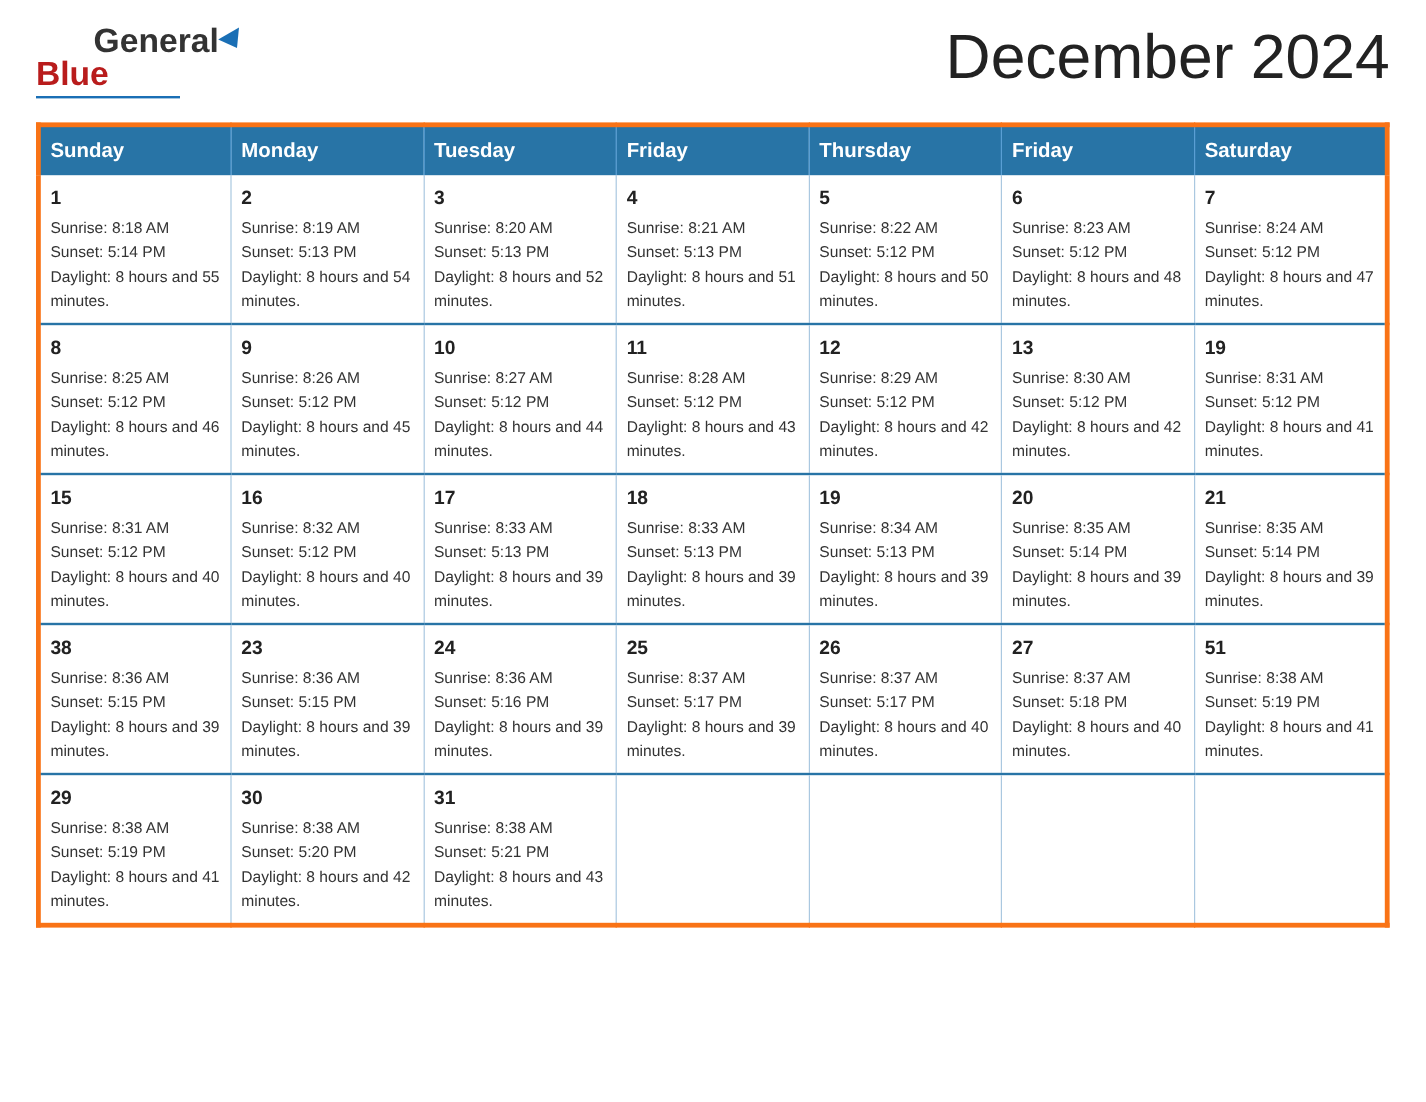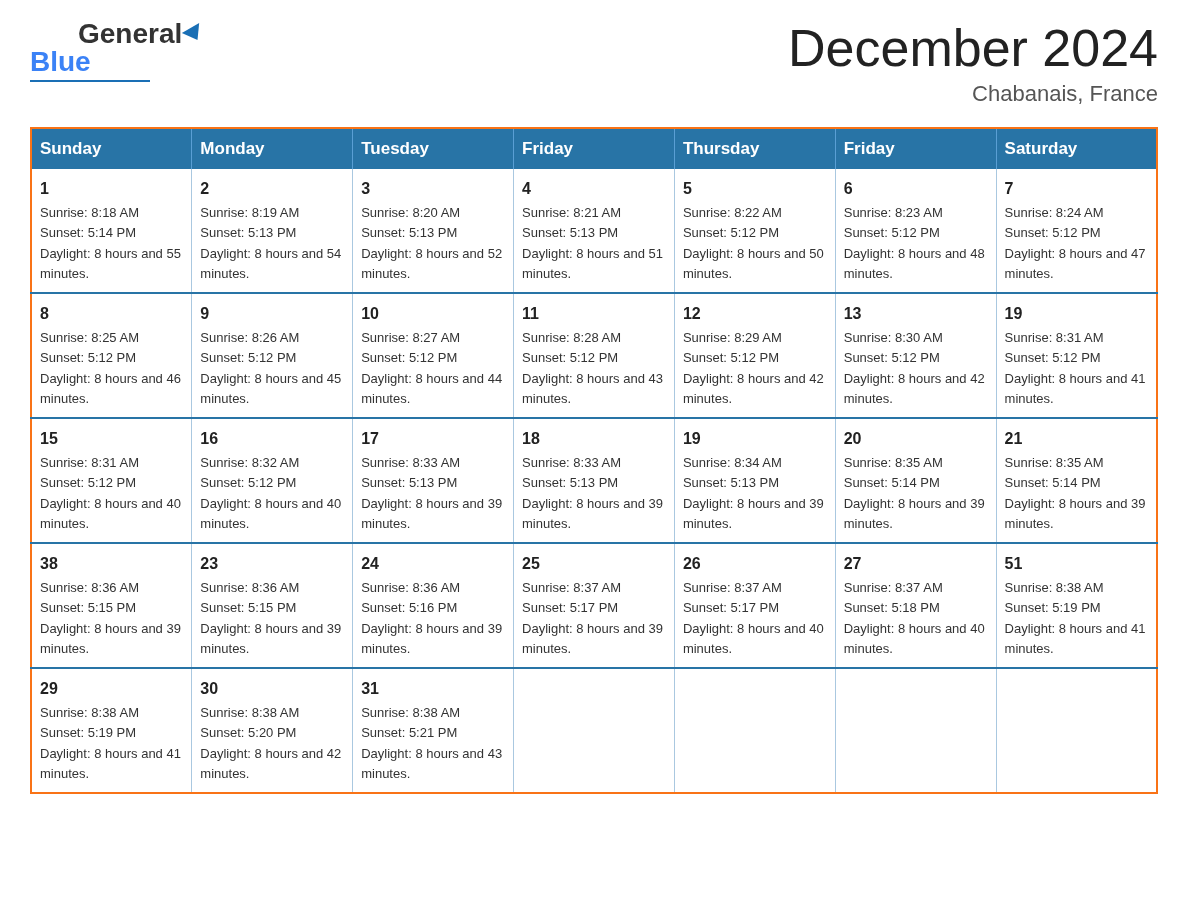--- a/index.html
+++ b/index.html
@@ -24,21 +24,21 @@
     .logo-general {
       font-size: 28px;
       font-weight: bold;
       color: #333;
       line-height: 1;
       margin-left: 48px;
     }
     .logo-blue {
       font-size: 28px;
       font-weight: bold;
-      color: #3b82f6;
+      color: #b91c1c;
       line-height: 1;
     }
     .logo-triangle {
       display: inline-block;
       width: 0;
       height: 0;
       border-left: 10px solid transparent;
       border-right: 10px solid transparent;
       border-top: 14px solid #1a6fb5;
       margin-left: 2px;
@@ -61,21 +61,21 @@
       line-height: 1.1;
     }
     .location {
       font-size: 22px;
       color: #555;
       margin-top: 4px;
     }
     .calendar-table {
       width: 100%;
       border-collapse: collapse;
-      border: 2px solid #f97316;
+      border: 4px solid #f97316;
     }
     .calendar-table th {
       background-color: #2874a6;
       color: #fff;
       font-size: 17px;
       font-weight: bold;
       padding: 10px 8px;
       text-align: left;
       border-right: 1px solid #5a9fd4;
     }
@@ -122,21 +122,20 @@
   <div class="logo">
     <div style="display:flex; align-items:center;">
       <span class="logo-general">General</span>
       <span class="logo-triangle"></span>
     </div>
     <span class="logo-blue">Blue</span>
     <div class="logo-line"></div>
   </div>
   <div class="title-area">
     <div class="month-title">December 2024</div>
-    <div class="location">Chabanais, France</div>
   </div>
 </div>
 
 <table class="calendar-table">
   <thead>
     <tr>
       <th>Sunday</th>
       <th>Monday</th>
       <th>Tuesday</th>
       <th>Friday</th>

